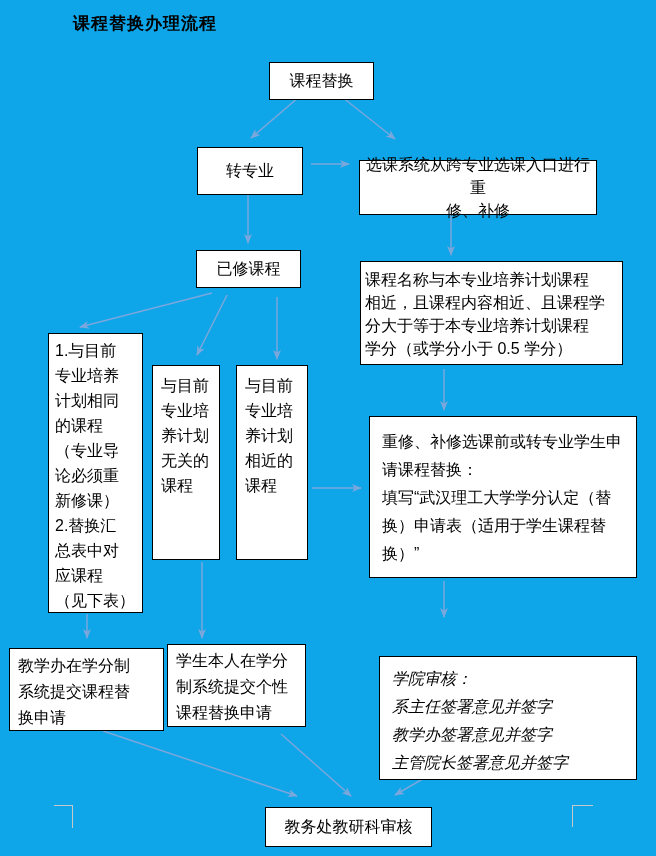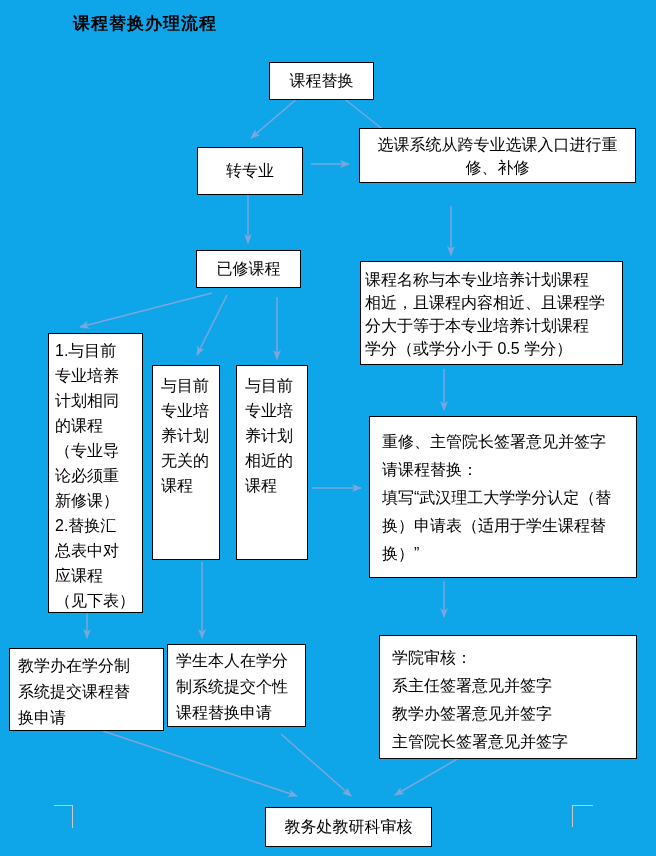--- a/index.html
+++ b/index.html
@@ -27,28 +27,28 @@
   .ah{fill:var(--color-arrow);}
   .crop{position:absolute;box-sizing:border-box;}
   .crop-bl{left:54px;top:805px;width:19px;height:23px;
     border-top:1px solid var(--color-crop_mark);border-right:1px solid var(--color-crop_mark);}
   .crop-br{left:572px;top:805px;width:21px;height:22px;
     border-top:1px solid var(--color-crop_mark);border-left:1px solid var(--color-crop_mark);}
 
   
   .n-start{left:269px;top:62px;width:105px;height:38px;}
   .n-transfer{left:197px;top:147px;width:106px;height:48px;}
-  .n-cross{left:359px;top:128px;width:277px;height:55px;line-height:23px;}
+  .n-cross{left:359px;top:160px;width:238px;height:55px;line-height:23px;}
   .n-criteria{left:360px;top:261px;width:263px;height:104px;padding:6px 4px;line-height:23px;}
   .n-completed{left:196px;top:250px;width:105px;height:38px;}
   .n-same{left:48px;top:333px;width:95px;height:280px;padding:4px 6px;line-height:25px;}
   .n-unrelated{left:152px;top:365px;width:68px;height:195px;padding:7px 8px;line-height:25px;}
   .n-similar{left:236px;top:365px;width:72px;height:195px;padding:7px 8px;line-height:25px;}
   .n-apply{left:369px;top:416px;width:268px;height:162px;padding:11px 12px;line-height:28px;}
-  .n-college{left:379px;top:635px;width:258px;height:124px;padding:8px 12px;line-height:28px;}
+  .n-college{left:379px;top:656px;width:258px;height:124px;padding:8px 12px;line-height:28px;font-style:italic;}
   .n-teachoffice{left:9px;top:648px;width:155px;height:83px;padding:4px 8px;line-height:26px;}
   .n-student{left:167px;top:644px;width:139px;height:83px;padding:4px 8px;line-height:26px;font-family:Liberation Mono, monospace;}
   .n-final{left:265px;top:807px;width:167px;height:40px;}
 </style>
 </head>
 <body>
 
 <div class="page">
 
   <div class="doc-title">课程替换办理流程</div>
@@ -125,21 +125,21 @@
 
   <div class="node n-similar">
     <span class="lbl">与目前
 专业培
 养计划
 相近的
 课程</span>
   </div>
 
   <div class="node n-apply">
-    <span class="lbl">重修、主管院长签署意见并签字
+    <span class="lbl">重修、补修选课前或转专业学生申
 请课程替换：
 填写“武汉理工大学学分认定（替
 换）申请表（适用于学生课程替
 换）”</span>
   </div>
 
   <div class="node n-college">
     <span class="lbl">学院审核：
 系主任签署意见并签字
 教学办签署意见并签字

